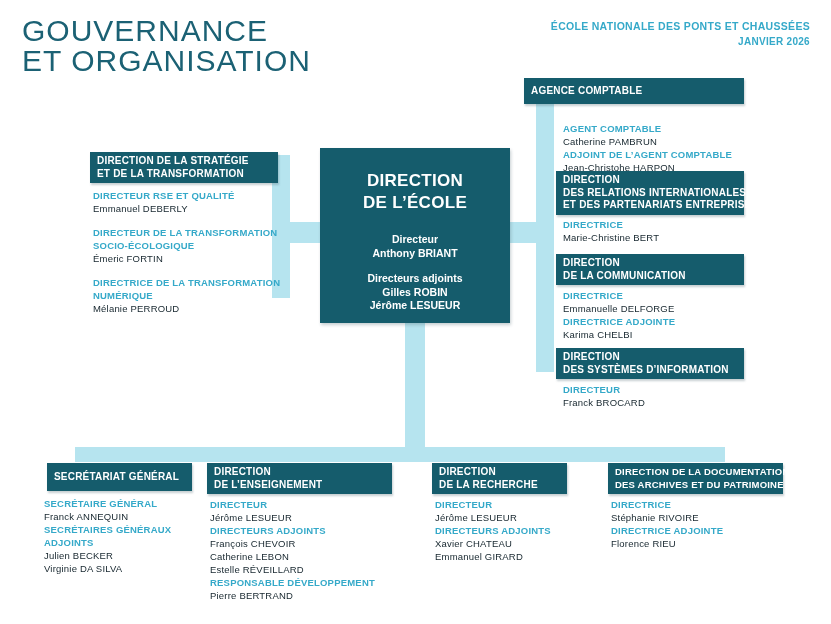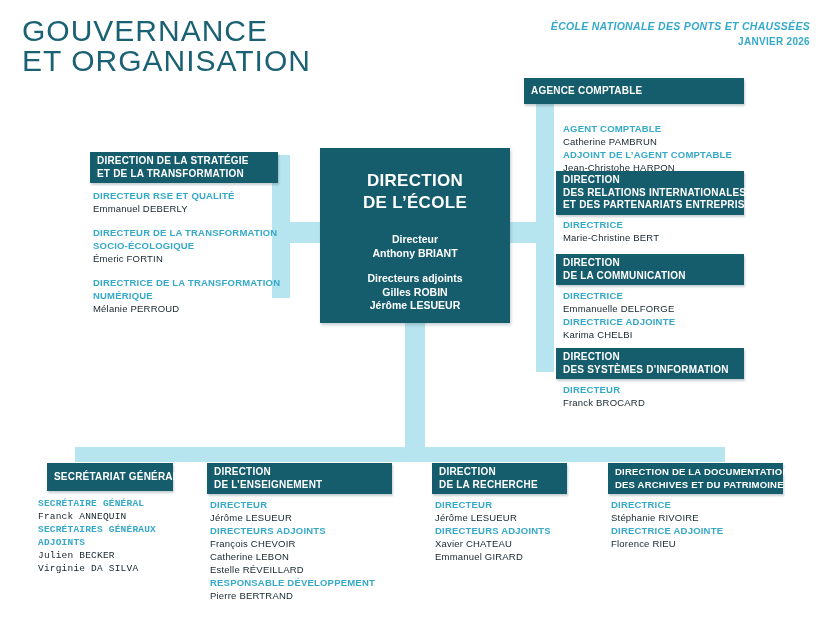--- a/index.html
+++ b/index.html
@@ -11,21 +11,21 @@
   .conn { position:absolute; background:var(--light-blue,#b6e4ef); }
   
   .page-title {
     position:absolute; left:22px; top:16px;
     font-size:30px; line-height:30px; font-weight:400; letter-spacing:1px;
     color:var(--title-teal,#1b6174); white-space:pre;
   }
   .school-name {
     position:absolute; right:21px; top:20px; text-align:center;
     font-size:10.5px; font-weight:bold; letter-spacing:.3px;
-    color:var(--cyan,#35a9c9); white-space:pre;font-style:italic;
+    color:var(--cyan,#35a9c9); white-space:pre;
   }
   .date-label {
     position:absolute; right:21px; top:36px; text-align:center;
     font-size:10px; font-weight:bold; letter-spacing:.3px;
     color:var(--cyan,#35a9c9); white-space:pre;
   }
   
   .center-box {
     position:absolute; left:320px; top:148px; width:190px; height:175px;
     background:var(--dark-teal,#155c6c); color:#fff; text-align:center;
@@ -135,22 +135,22 @@
 
   <div class="hdr-box" style="left:556px; top:348px; width:188px; min-height:30px;">DIRECTION
 DES SYSTÈMES D’INFORMATION</div>
   <div class="sec-body" style="left:563px; top:383px; width:230px;">
     <div class="entry">
       <div class="role">DIRECTEUR</div>
       <div class="names">Franck BROCARD</div>
     </div>
   </div>
 
-  <div class="hdr-box" style="left:47px; top:463px; width:126px; min-height:28px;">SECRÉTARIAT GÉNÉRAL</div>
-  <div class="sec-body" style="left:38px; top:497px; width:190px;font-family:Liberation Mono, monospace;">
+  <div class="hdr-box" style="left:47px; top:463px; width:145px; min-height:28px;">SECRÉTARIAT GÉNÉRAL</div>
+  <div class="sec-body" style="left:44px; top:497px; width:190px;">
     <div class="entry">
       <div class="role">SECRÉTAIRE GÉNÉRAL</div>
       <div class="names">Franck ANNEQUIN</div>
     </div>
     <div class="entry">
       <div class="role">SECRÉTAIRES GÉNÉRAUX
 ADJOINTS</div>
       <div class="names">Julien BECKER
 Virginie DA SILVA</div>
     </div>

